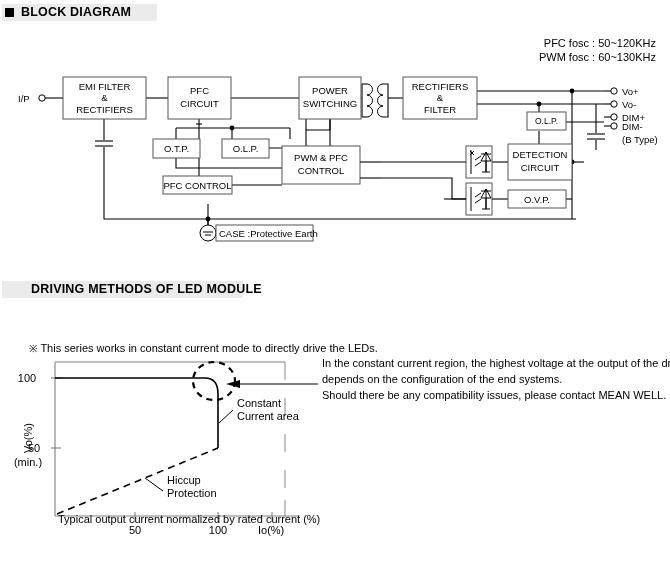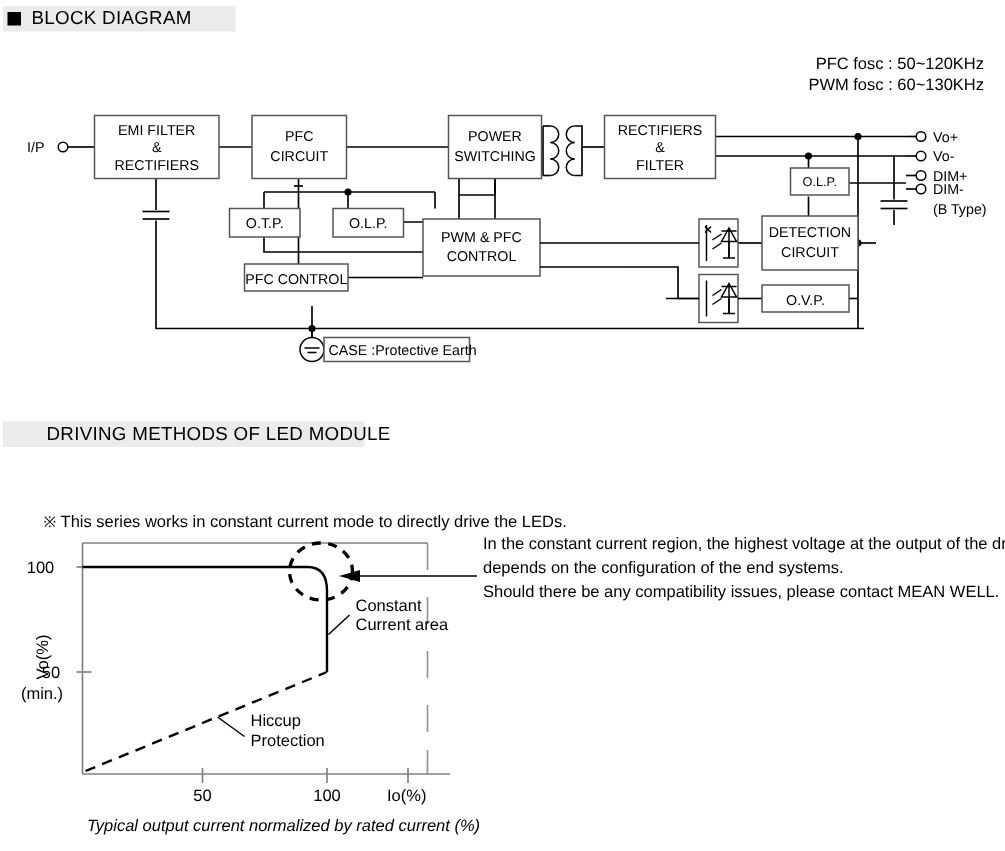--- a/index.html
+++ b/index.html
@@ -28,21 +28,21 @@
     padding: 0 6px 0 3px;
     box-sizing: border-box;
   }
   .section-header .sq {
     width: 9px; height: 9px;
     background: #000;
     display: inline-block;
   }
   .section-header .htxt {
     font-size: 12.5px;
-    font-weight: normal;
+    font-weight: bold;
     letter-spacing: .2px;
     white-space: nowrap;
     line-height: 1;
   }
   #hdr-block { left: 2px; top: 4px; width: 155px; }
   #hdr-driving { left: 2px; top: 281px; width: 241px; padding-left: 22px; }
 
   
   .note {
     position: absolute;
@@ -107,24 +107,23 @@
 
   .para {
     position: absolute;
     font-size: 11px;
     line-height: 1.45;
     white-space: nowrap;
   }
   #para-block { left: 322px; top: 356px; }
   .caption {
     position: absolute;
-    left: 58px; top: 545px;
-    font-size: 11px;
-    white-space: nowrap;
-    font-style: italic;
+    left: 58px; top: 513px;
+    font-size: 11px;
+    white-space: nowrap;
   }
 </style>
 </head>
 <body>
 
 <div class="page">
 
   <div class="section-header" id="hdr-block">
     <span class="sq"></span>
     <span class="htxt">BLOCK DIAGRAM</span>

